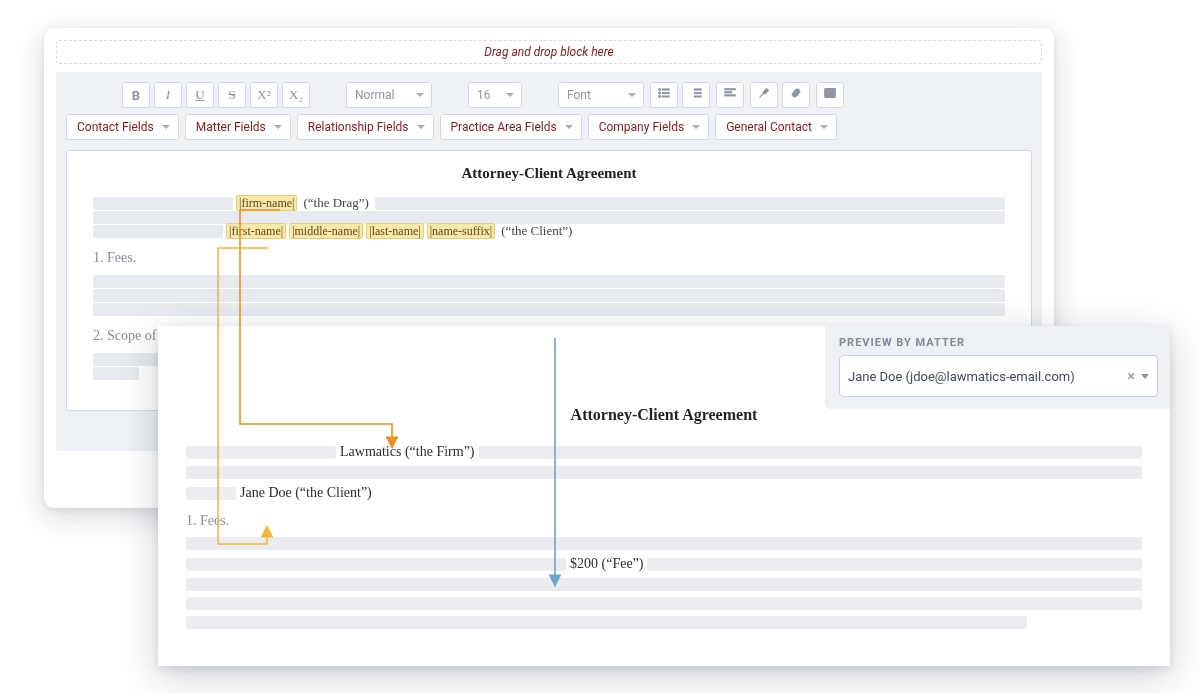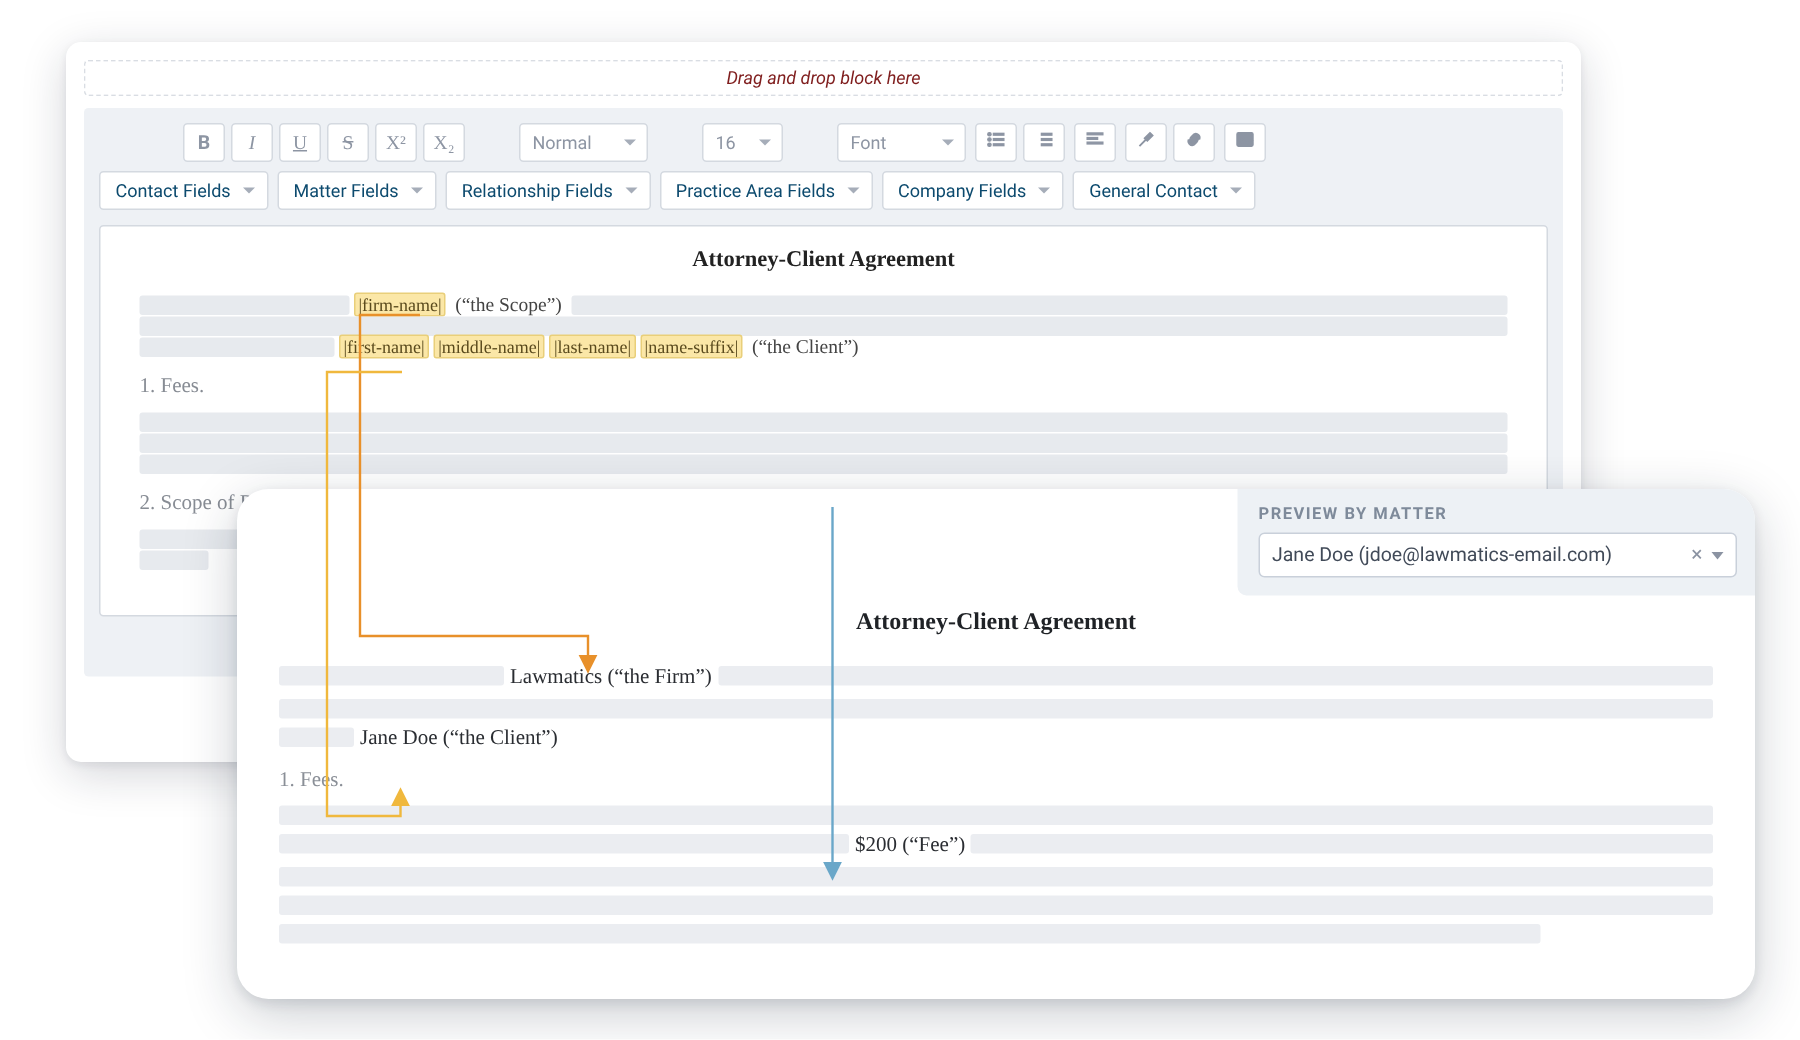--- a/index.html
+++ b/index.html
@@ -93,21 +93,21 @@
     gap: 4px;
   }
   .tb-icon svg { width: 14px; height: 14px; fill: #8d95a3; stroke: #8d95a3; }
 
   .field-pill {
     background: #fff;
     border: 1px solid #d4d9e0;
     border-radius: 3px;
     height: 26px;
     padding: 0 24px 0 10px;
-    color: #0c4a6e;
+    color: #7f1d1d;
     font-size: 12px;
     display: inline-flex;
     align-items: center;
     position: relative;
     cursor: pointer;
   }
   .field-pill::after {
     content: "";
     position: absolute;
     right: 8px;
@@ -169,21 +169,21 @@
   }
 
   
   .panel-front {
     position: absolute;
     top: 326px;
     left: 158px;
     width: 1012px;
     height: 340px;
     background: #fff;
-    border-radius: 21px;
+    border-radius: 0;
     box-shadow: 0 10px 36px rgba(20,30,50,0.22), 0 3px 8px rgba(20,30,50,0.10);
     overflow: hidden;
   }
   .preview-header {
     position: absolute;
     top: 0;
     right: 0;
     width: 345px;
     background: #edf1f5;
     padding: 10px 12px 12px 14px;
@@ -194,21 +194,21 @@
     font-size: 11px;
     font-weight: 700;
     letter-spacing: 1px;
     text-transform: uppercase;
     margin-bottom: 6px;
   }
   .preview-select {
     background: #fff;
     border: 1px solid #c9d0da;
     border-radius: 4px;
-    height: 30px;
+    height: 42px;
     display: flex;
     align-items: center;
     padding: 0 8px;
     font-size: 13px;
     color: #414a58;
     justify-content: space-between;
   }
   .preview-select .right {
     display: flex; align-items: center; gap: 6px; color: #8d95a3;
   }
@@ -229,21 +229,21 @@
   }
   .preview-title {
     text-align: center;
     font-size: 16px;
     font-weight: 700;
     color: #1f2226;
     margin-bottom: 20px;
   }
   .preview-line {
     display: flex;
-    align-items: flex-start;
+    align-items: center;
     gap: 4px;
     margin: 6px 0;
     color: #2a2d32;
     font-size: 14px;
   }
   .preview-ph {
     background: #ebedf1;
     border-radius: 2px;
     height: 13px;
   }
@@ -355,21 +355,21 @@
           <span>General Contact</span>
         </div>
     </div>
 
     <div class="doc-area">
       <div class="doc-title">Attorney-Client Agreement</div>
 
       <div class="ph-row">
         <div class="ph-block" style="width:140px;"></div>
         <span class="merge-token">|firm-name|</span>
-        <span class="plain-run">(“the Scope”)</span>
+        <span class="plain-run">(“the Drag”)</span>
         <div class="ph-block" style="flex:1;"></div>
       </div>
       <div class="ph-row">
           <div class="ph-block" style="width:100%;"></div>
         </div>
       <div class="ph-row">
         <div class="ph-block" style="width:130px;"></div>
         <span class="merge-token">|first-name|</span>
         <span class="merge-token">|middle-name|</span>
         <span class="merge-token">|last-name|</span>

